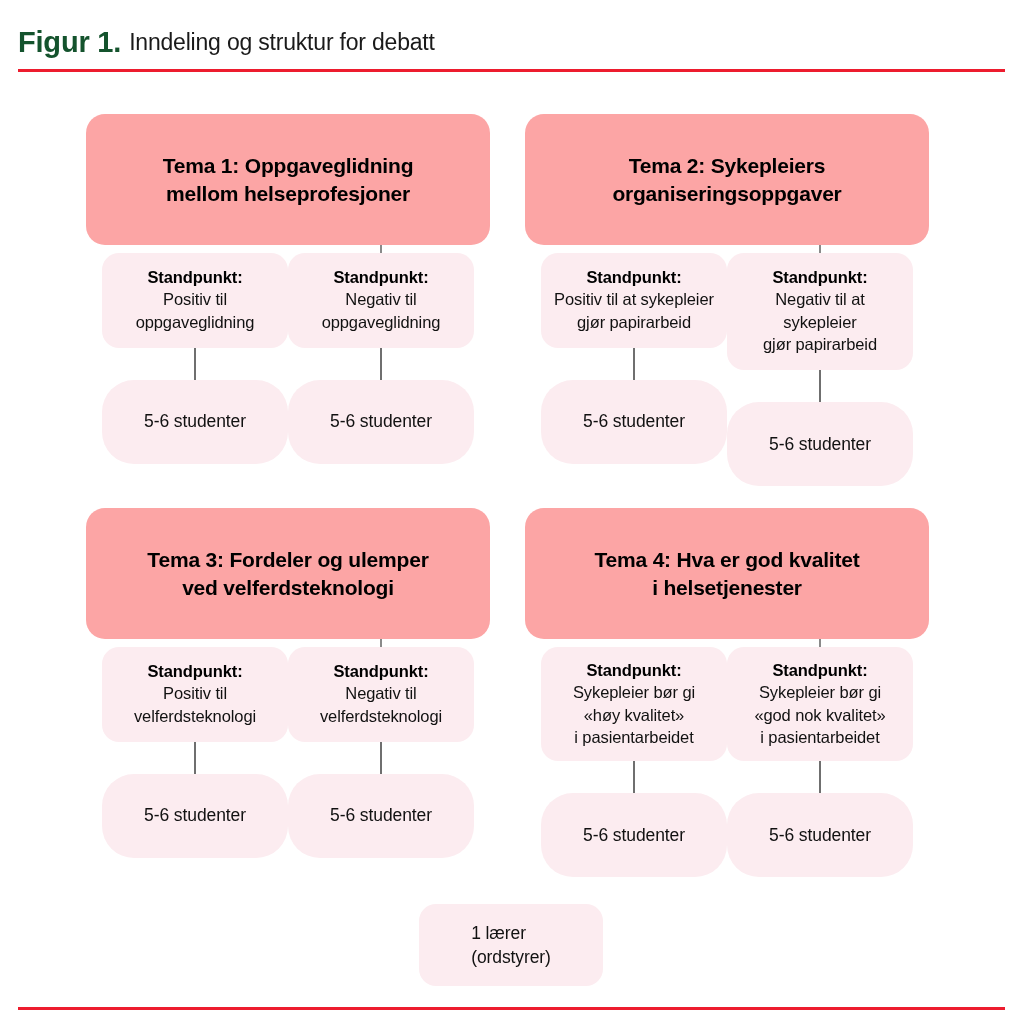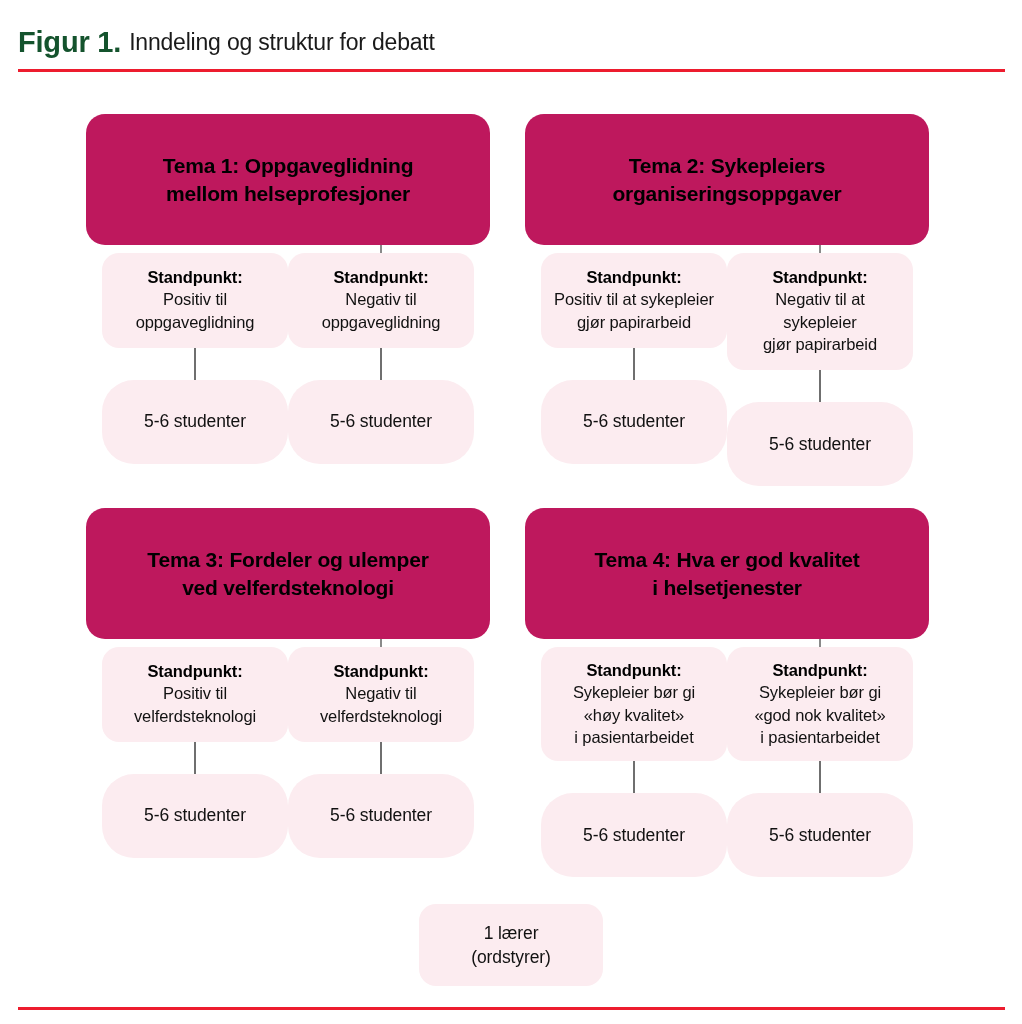--- a/index.html
+++ b/index.html
@@ -65,21 +65,21 @@
   }
   .group-col-left  { left: 86px; }
   .group-col-right { left: 525px; }
   .group-row-top    { top: 114px; }
   .group-row-bottom { top: 508px; }
 
   
   .theme-box {
     width: 404px;
     height: 131px;
-    background: #be185d;
+    background: #fca5a5;
     border-radius: 19px;
     display: flex;
     align-items: center;
     justify-content: center;
     box-sizing: border-box;
     padding: 0 18px;
   }
   .theme-title {
     font-size: 21px;
     font-weight: bold;
@@ -176,21 +176,20 @@
     background: #FCECF0;
     border-radius: 17px;
     display: flex;
     flex-direction: column;
     align-items: center;
     justify-content: center;
   }
   .teacher-text {
     font-size: 17.5px;
     line-height: 1.38;
-    text-align: center;
     color: #111111;
     letter-spacing: -0.1px;
     white-space: pre-line;
   }
 </style>
 </head>
 <body>
 
 <div class="figure-header">
   <span class="figure-label">Figur 1.</span>

